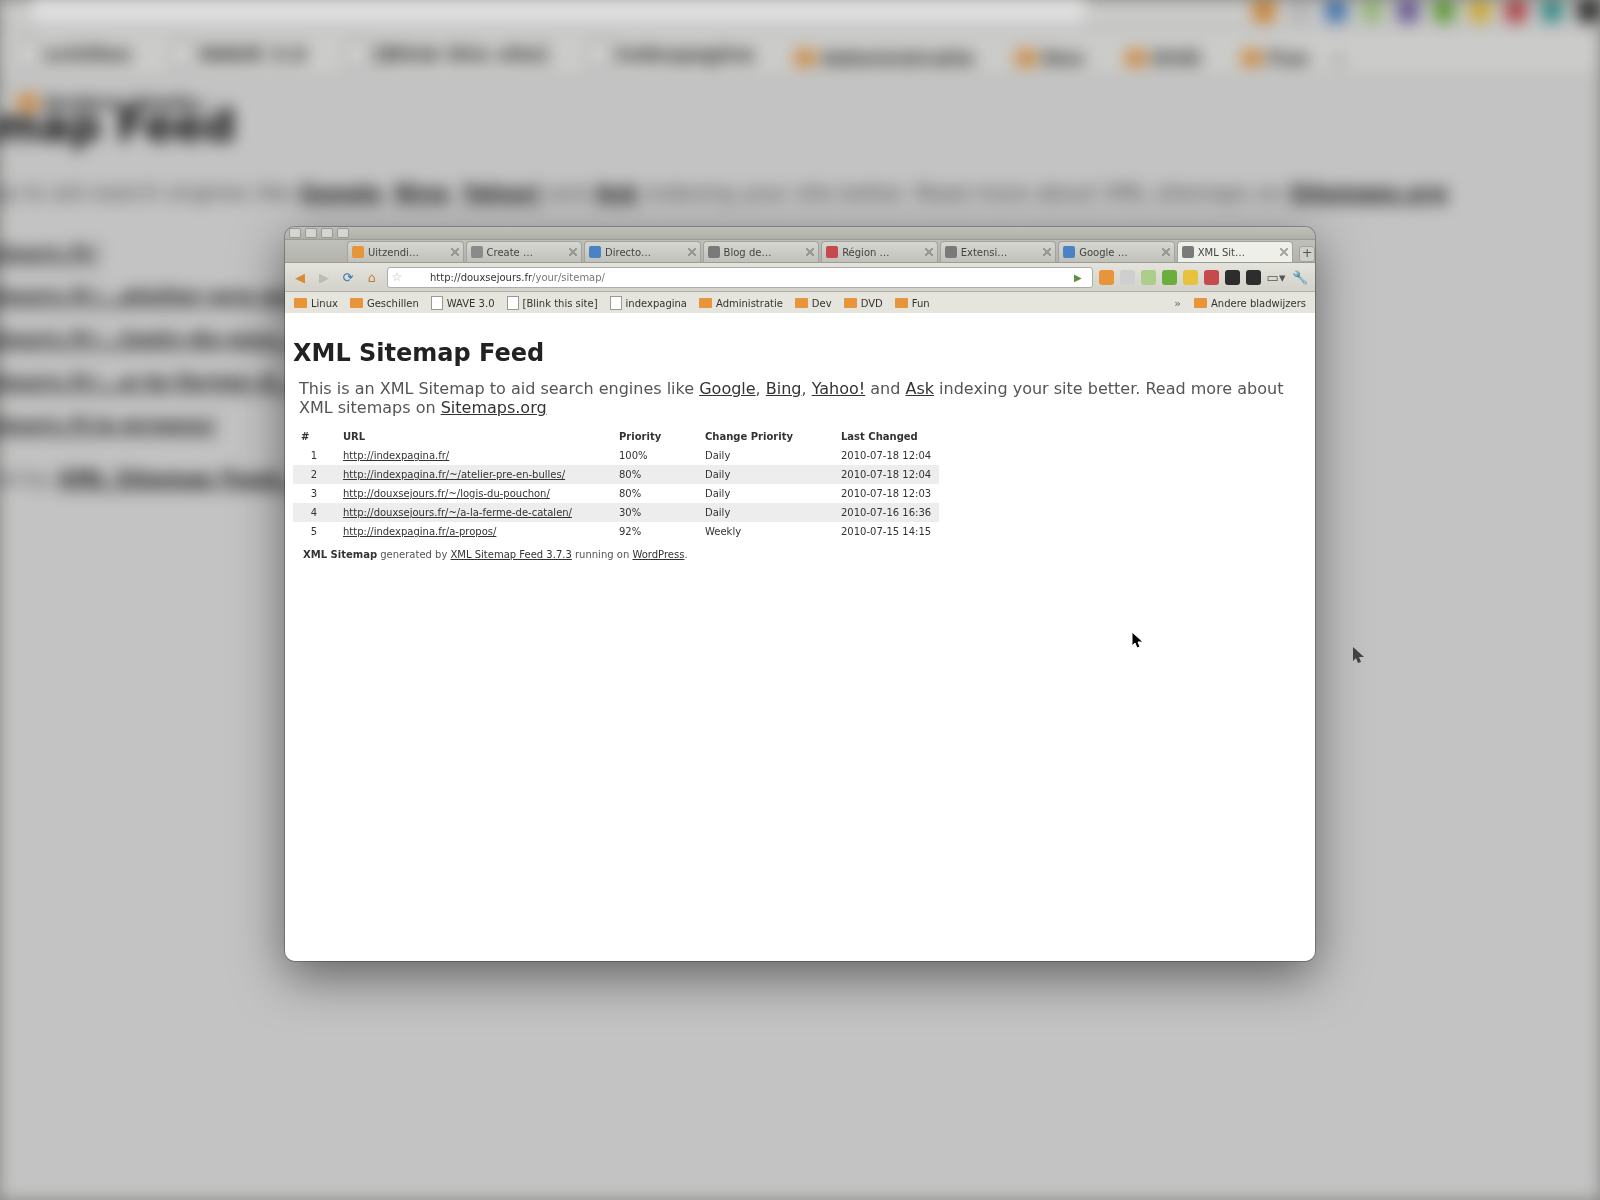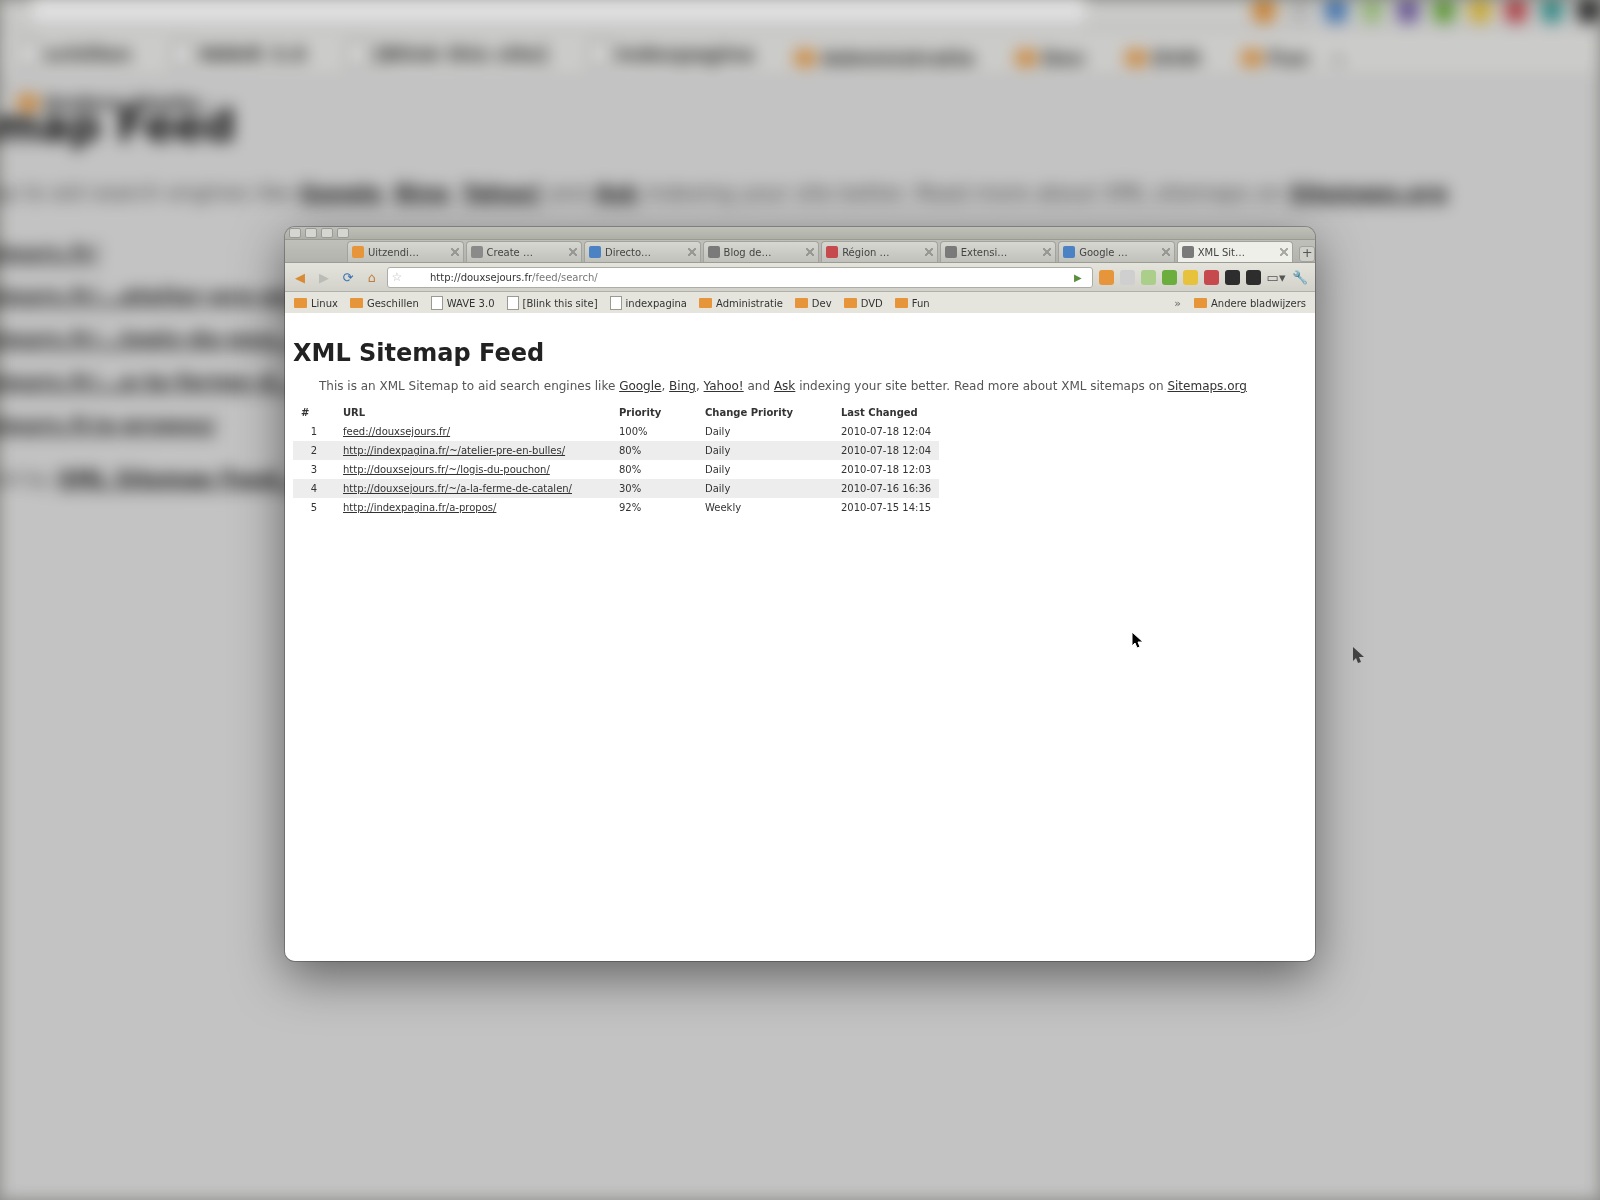--- a/index.html
+++ b/index.html
@@ -75,21 +75,21 @@
   .bmkrow span { display:inline-flex; align-items:center; gap:4px;
                  padding:0 5px; }
   .bmkrow .fold { width:13px; height:10px; border-radius:1px; }
   .bmkrow .page { width:10px; height:12px; border:1px solid #9a9a94;
                   background:#fff; }
   .bmkrow .chev { margin-left:auto; font-size:11px; color:#666; padding:0 6px; }
   
   .page-area { position:absolute; top:86px; left:0; right:0; bottom:0;
                background:#fff; overflow:auto; padding:2px 8px; color:#222; }
   .page-area h1 { font-size:24px; font-weight:700; margin:24px 0 12px; }
-  .intro { font-size:12px; color:#555; margin:0 0 10px 26px; }
+  .intro { font-size:16px; color:#555; margin:0 0 10px 6px; }
   .intro a, .foot a, td a { color:#333; text-decoration:underline; }
   table { border-collapse:collapse; font-size:10px; color:#333; }
   thead th { text-align:left; font-weight:700; padding:4px 8px; }
   tbody tr:nth-child(even) { background:#ededed; }
   tbody td { padding:4px 8px; white-space:nowrap; }
   tbody td:first-child { text-align:center; width:26px; }
   .foot { font-size:10px; color:#555; margin:8px 0 0 10px; }
   .foot b { font-weight:700; color:#333; }
   
   .cur { position:absolute; width:13px; height:19px; pointer-events:none; }
@@ -230,21 +230,21 @@
     </div>
 
   <div class="navrow">
     <div class="ib" style="color:#d88a34">◀</div>
     <div class="ib" style="color:#bcbcb6">▶</div>
     <div class="ib" style="color:#3a74b5">⟳</div>
     <div class="ib" style="color:#c07d3b">⌂</div>
     <div class="urlbox">
       <span class="star">☆</span>
       <span class="u-dark">http://douxsejours.fr</span>
-        <span>/feed/search/</span>
+        <span>/your/sitemap/</span>
       <span class="go">▶</span>
     </div>
     <div class="ricons">
       <i class="c-or"></i>
       <i class="c-m1"></i>
       <i class="c-m2"></i>
       <i class="c-gn"></i>
       <i class="c-yl"></i>
       <i class="c-rd"></i>
       <i class="c-bk"></i>
@@ -279,21 +279,21 @@
         <th>#</th>
         <th style="min-width:260px">URL</th>
         <th style="min-width:70px">Priority</th>
         <th style="min-width:120px">Change Priority</th>
         <th>Last Changed</th>
       </tr>
         </thead>
       <tbody id="rows">
           <tr>
             <td>1</td>
-            <td><a>feed://douxsejours.fr/</a></td>
+            <td><a>http://indexpagina.fr/</a></td>
             <td>100%</td>
             <td>Daily</td>
             <td>2010-07-18 12:04</td>
           </tr>
           <tr>
             <td>2</td>
             <td><a>http://indexpagina.fr/~/atelier-pre-en-bulles/</a></td>
             <td>80%</td>
             <td>Daily</td>
             <td>2010-07-18 12:04</td>
@@ -314,19 +314,22 @@
           </tr>
           <tr>
             <td>5</td>
             <td><a>http://indexpagina.fr/a-propos/</a></td>
             <td>92%</td>
             <td>Weekly</td>
             <td>2010-07-15 14:15</td>
           </tr>
         </tbody>
     </table>
+    <p class="foot">
+      <b>XML Sitemap</b><span> generated by </span><a>XML Sitemap Feed 3.7.3</a><span> running on </span><a>WordPress</a><span>.</span>
+    </p>
   </div>
 </div>
 <div class="cur" style="left:1132px;top:632px">
   <svg viewBox="0 0 13 19">
       <path d="M0 0v14l3-3 2 5 3-1-2-5h5z" fill="#000" stroke="#fff" stroke-width="1"></path>
     </svg>
 </div>
 
 </body></html>

